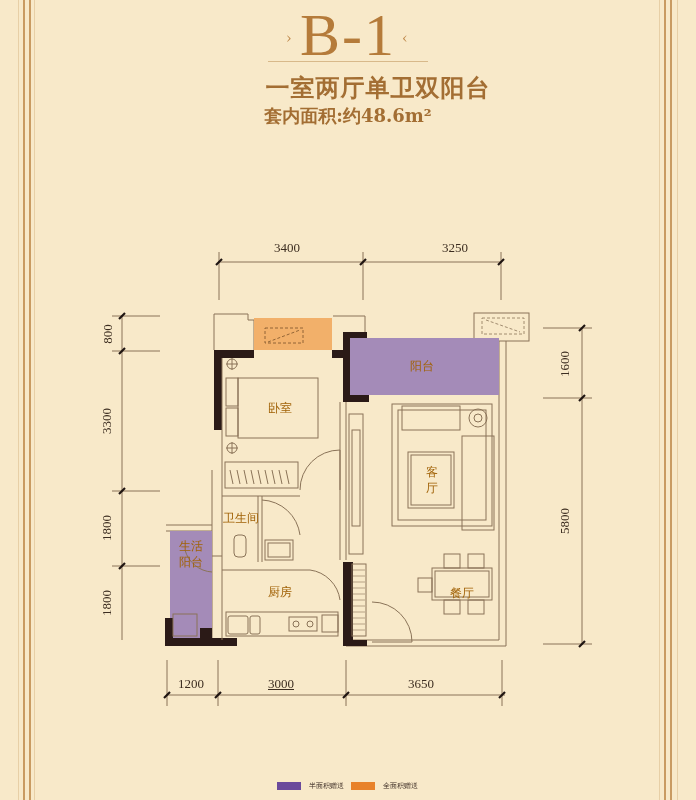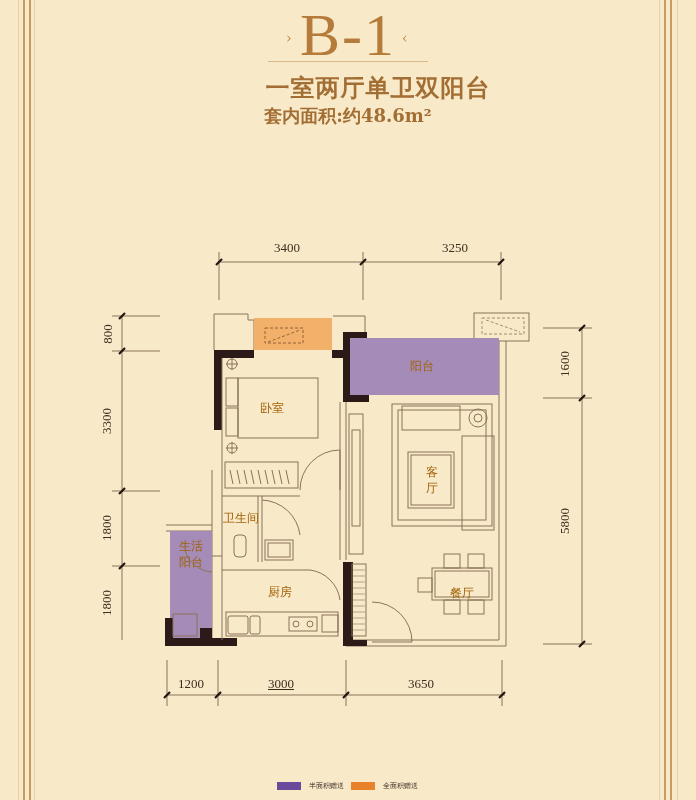--- a/index.html
+++ b/index.html
@@ -212,21 +212,21 @@
 <div class="dim" style="left:268px;top:676px;text-decoration:underline;">3000</div>
 <div class="dim" style="left:408px;top:676px;">3650</div>
 <div class="dim v" style="left:98px;top:326px;">800</div>
 <div class="dim v" style="left:94px;top:413px;">3300</div>
 <div class="dim v" style="left:94px;top:520px;">1800</div>
 <div class="dim v" style="left:94px;top:595px;">1800</div>
 <div class="dim v" style="left:552px;top:356px;">1600</div>
 <div class="dim v" style="left:552px;top:513px;">5800</div>
 
 <div class="room-label" style="left:410px;top:358px;">阳台</div>
-<div class="room-label" style="left:260px;top:400px;">卧室</div>
+<div class="room-label" style="left:268px;top:400px;">卧室</div>
 <div class="room-label" style="left:425px;top:464px;width:14px;">
   <div>客</div>
   <div>厅</div>
 </div>
 <div class="room-label" style="left:223px;top:510px;">卫生间</div>
 <div class="room-label" style="left:177px;top:538px;width:28px;">
   <div>生活</div>
   <div>阳台</div>
 </div>
 <div class="room-label" style="left:268px;top:584px;">厨房</div>

